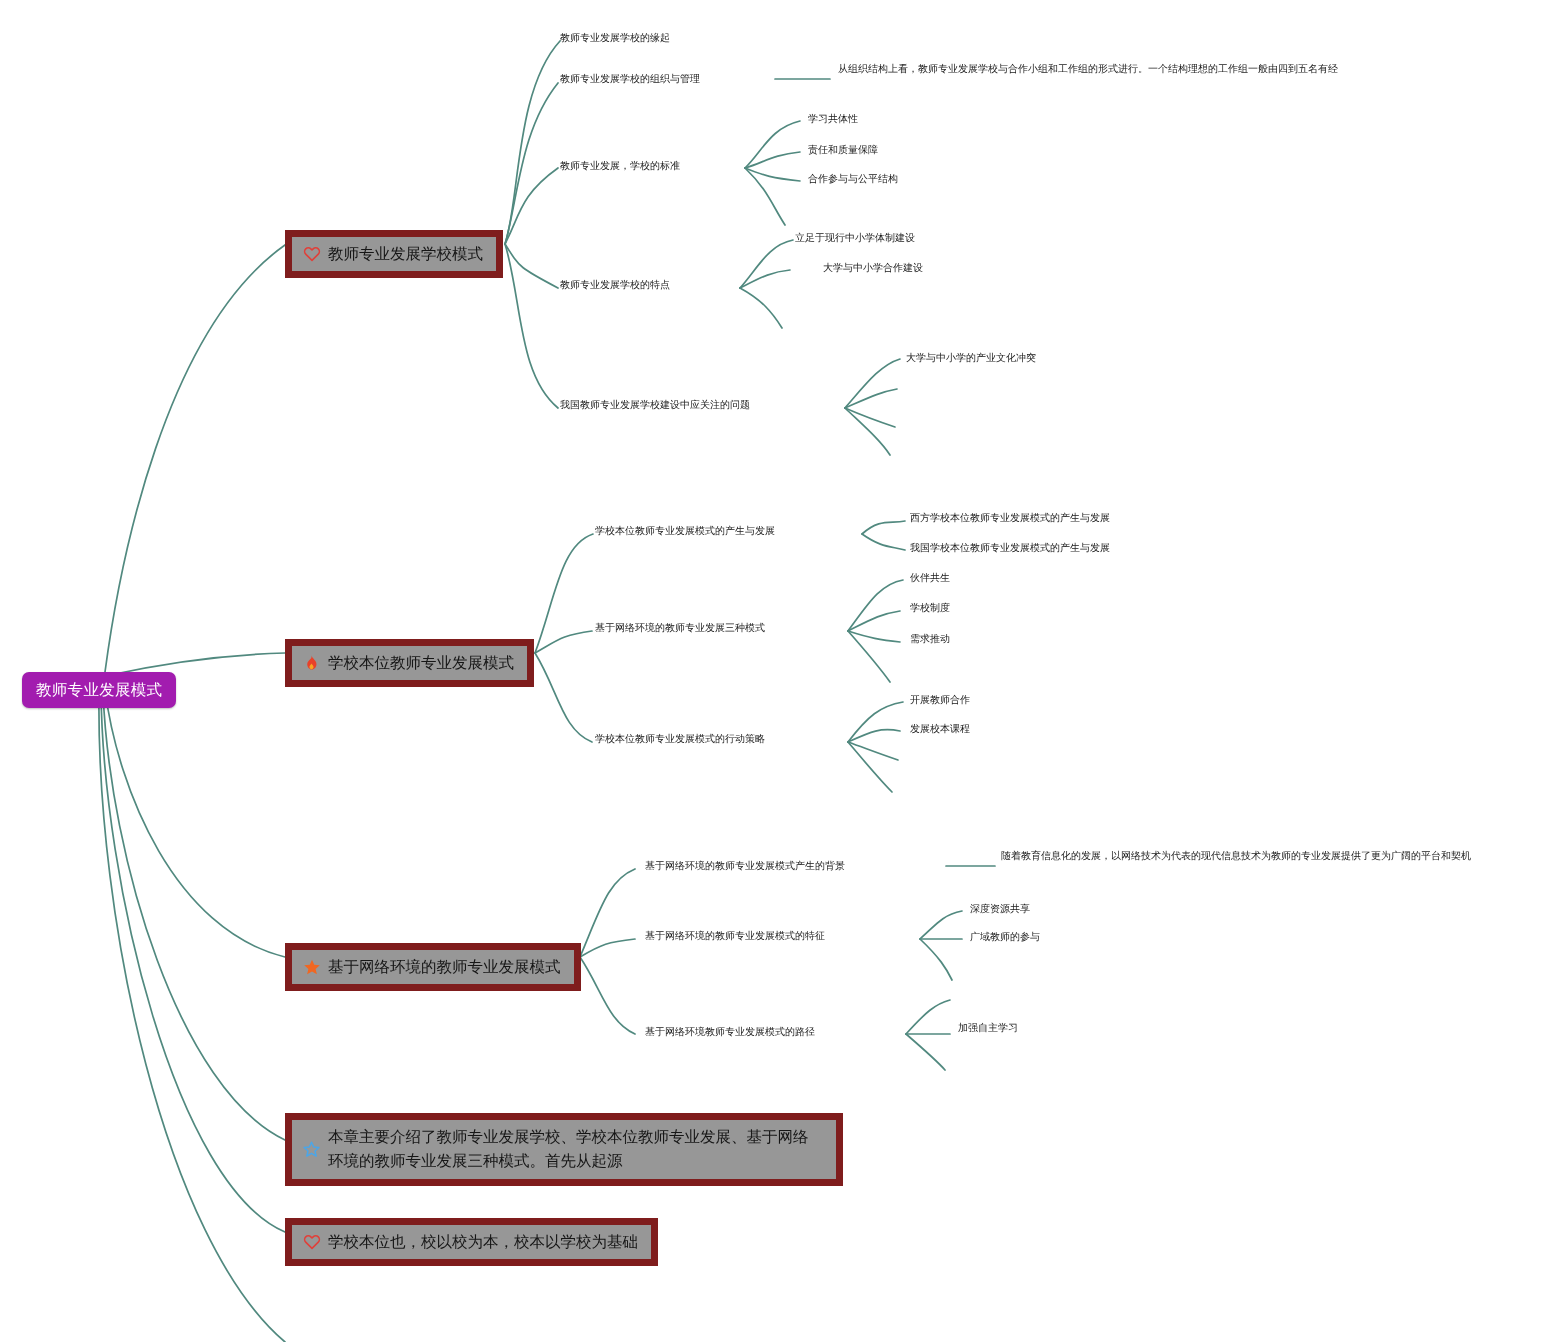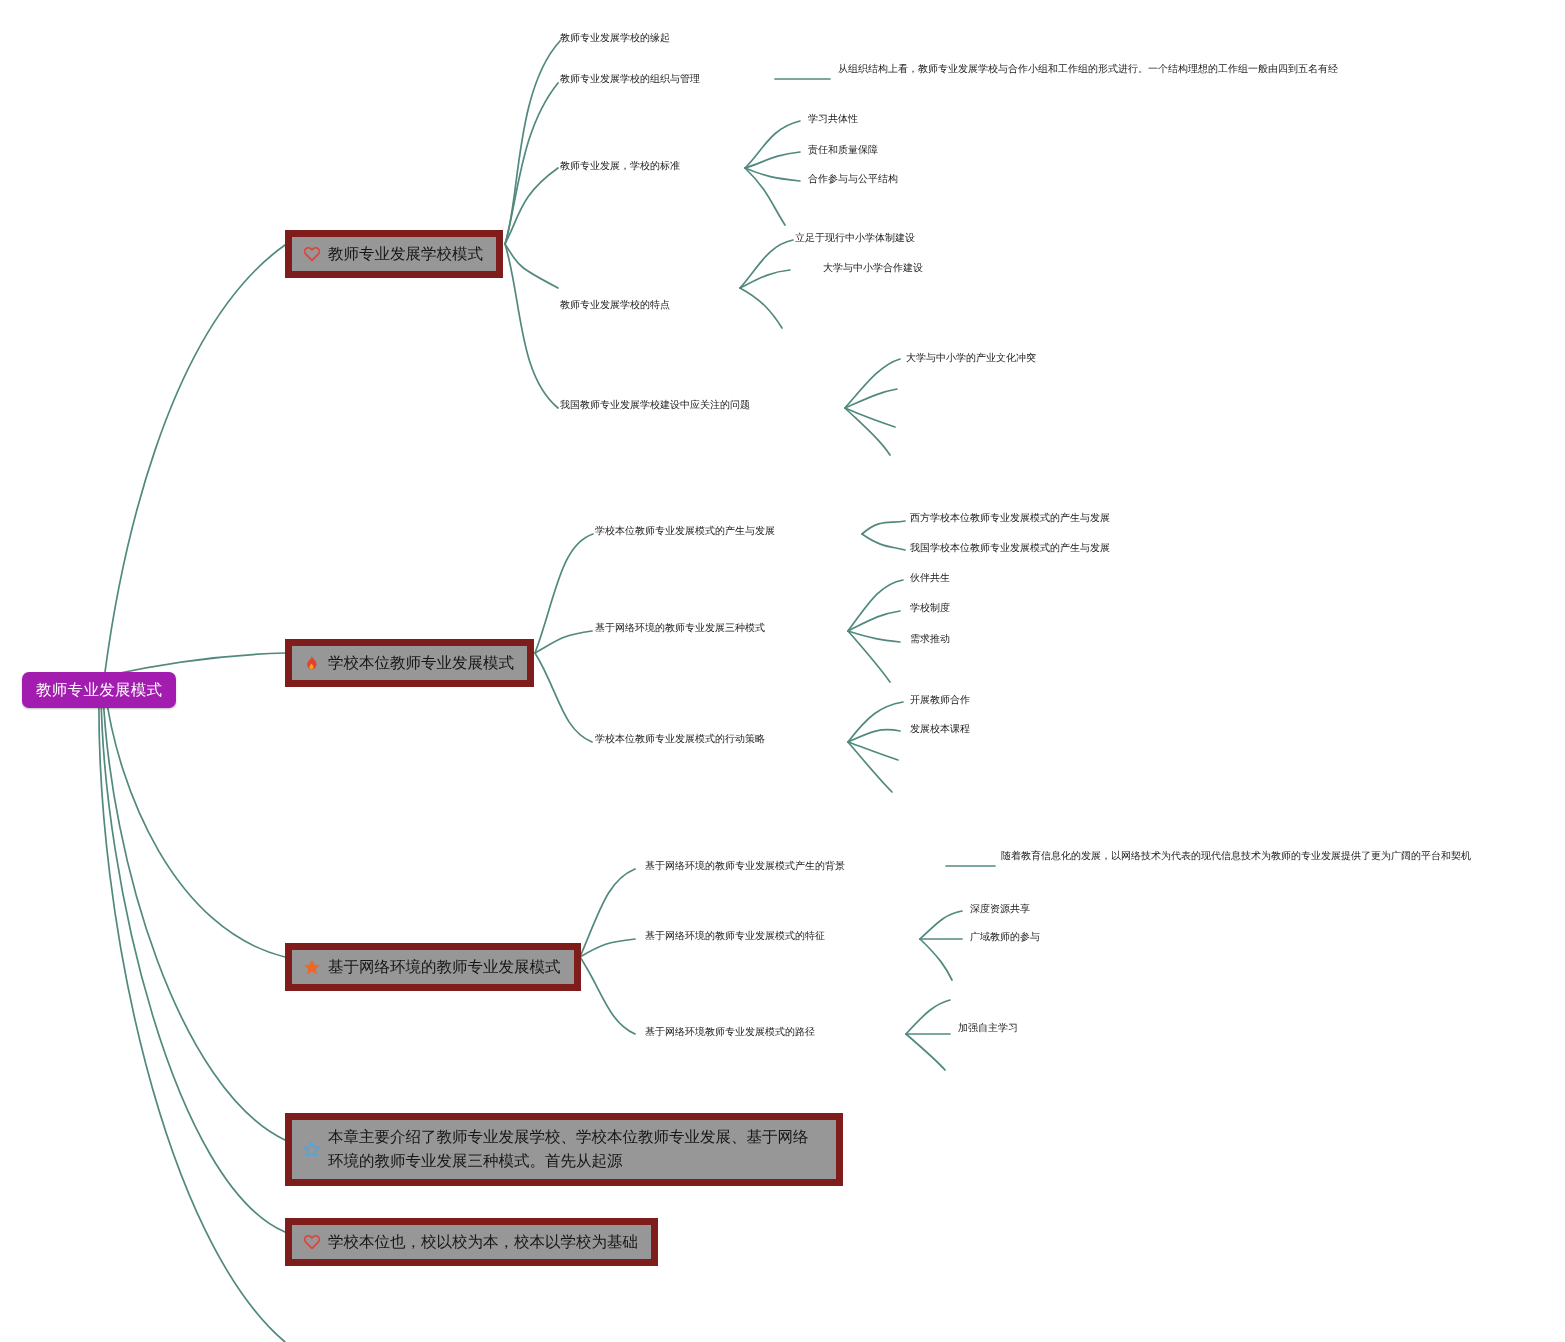--- a/index.html
+++ b/index.html
@@ -173,21 +173,21 @@
   <div class="node text-node" style="left:560px; top:71px;">教师专业发展学校的组织与管理</div>
 
   <div class="node text-node wrap" style="left:838px; top:61px; width:520px;">从组织结构上看，教师专业发展学校与合作小组和工作组的形式进行。一个结构理想的工作组一般由四到五名有经</div>
 
   <div class="node text-node" style="left:560px; top:158px;">教师专业发展，学校的标准</div>
 
   <div class="node text-node" style="left:808px; top:111px;">学习共体性</div>
   <div class="node text-node" style="left:808px; top:142px;">责任和质量保障</div>
   <div class="node text-node" style="left:808px; top:171px;">合作参与与公平结构</div>
 
-  <div class="node text-node" style="left:560px; top:277px;margin-top:20px;">教师专业发展学校的特点</div>
+  <div class="node text-node" style="left:560px; top:277px;">教师专业发展学校的特点</div>
 
   <div class="node text-node" style="left:795px; top:230px;">立足于现行中小学体制建设</div>
   <div class="node text-node" style="left:795px; top:260px;margin-left:28px;">大学与中小学合作建设</div>
 
   <div class="node text-node" style="left:560px; top:397px;">我国教师专业发展学校建设中应关注的问题</div>
 
   <div class="node text-node" style="left:906px; top:350px;">大学与中小学的产业文化冲突</div>
 
   <div class="node box-node" style="left:285px; top:639px;">
     <span class="icon">

